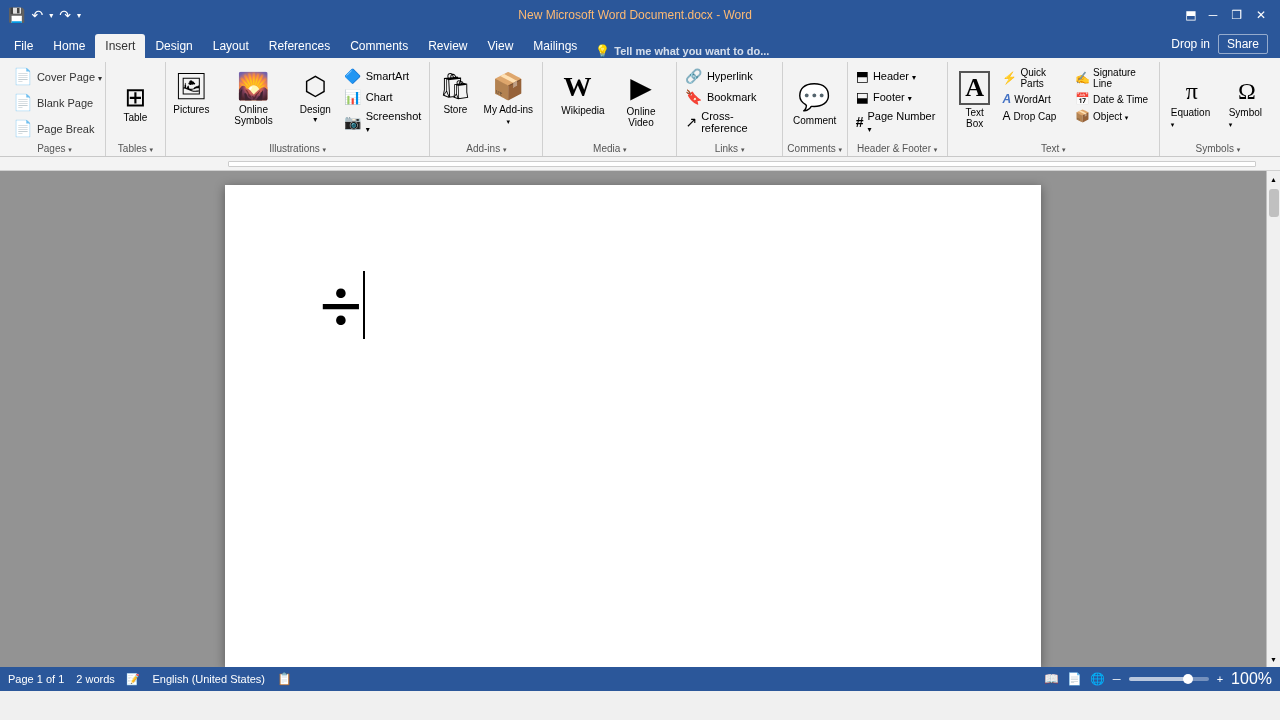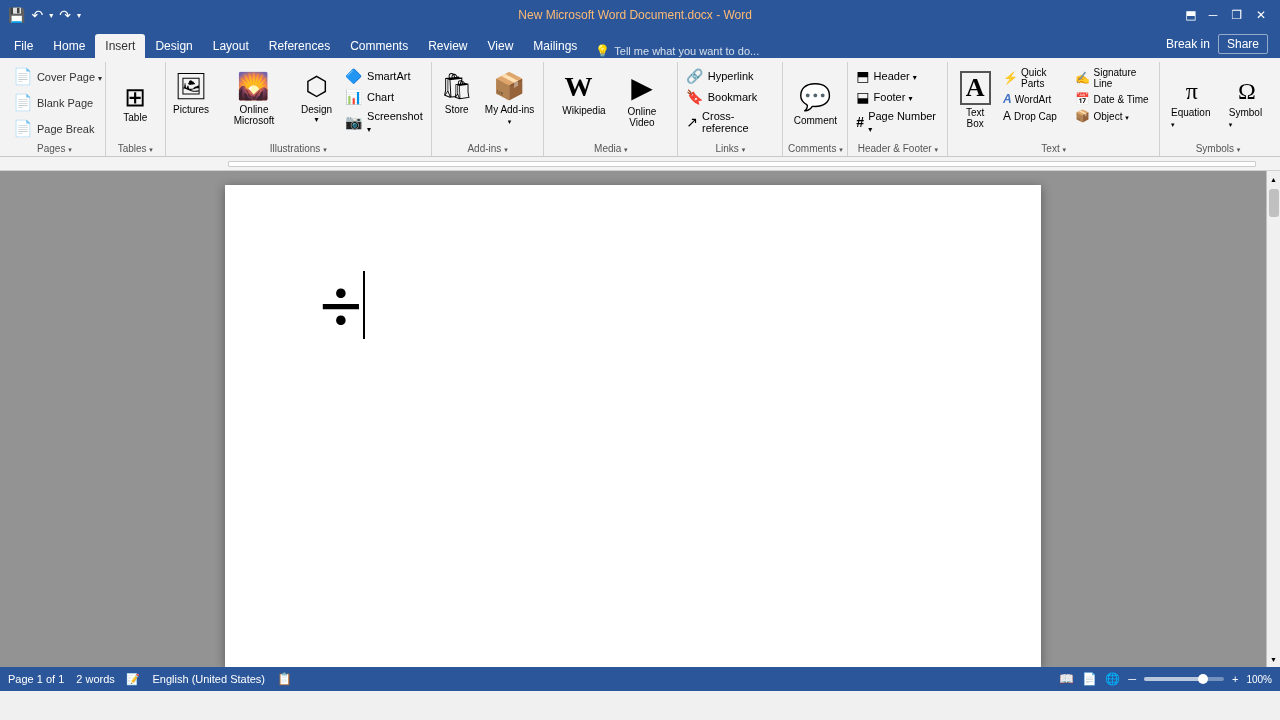--- a/index.html
+++ b/index.html
@@ -62,24 +62,24 @@
   <div class="ribbon-tab active" style="padding:5px 10px; font-size:12px; background:#f3f3f3; color:#333; cursor:pointer; border-radius:3px 3px 0 0;">Insert</div>
   <div class="ribbon-tab" style="padding:5px 10px; font-size:12px; color:white; cursor:pointer;">Design</div>
   <div class="ribbon-tab" style="padding:5px 10px; font-size:12px; color:white; cursor:pointer;">Layout</div>
   <div class="ribbon-tab" style="padding:5px 10px; font-size:12px; color:white; cursor:pointer;">References</div>
   <div class="ribbon-tab" style="padding:5px 10px; font-size:12px; color:white; cursor:pointer;">Comments</div>
   <div class="ribbon-tab" style="padding:5px 10px; font-size:12px; color:white; cursor:pointer;">Review</div>
   <div class="ribbon-tab" style="padding:5px 10px; font-size:12px; color:white; cursor:pointer;">View</div>
   <div class="ribbon-tab" style="padding:5px 10px; font-size:12px; color:white; cursor:pointer;">Mailings</div>
   <div style="flex:1; display:flex; align-items:center; padding:0 8px;">
     <span style="color:white; font-size:12px; margin-right:4px;">💡</span>
-    <span style="color:rgba(255,255,255,0.8); font-size:11px;">Tell me what you want to do...</span>
+    <span style="color:rgba(255,255,255,0.8); font-size:11px;font-weight:bold;">Tell me what you want to do...</span>
   </div>
   <div style="display:flex; align-items:center; gap:8px; padding:4px 8px;">
-    <span style="color:white; font-size:12px; cursor:pointer;">Break in</span>
+    <span style="color:white; font-size:12px; cursor:pointer;">Drop in</span>
     <span style="color:white; font-size:12px; cursor:pointer; border:1px solid rgba(255,255,255,0.5); padding:2px 8px; border-radius:2px;">Share</span>
   </div>
 </div>
 
 <div style="background:#f3f3f3; border-bottom:1px solid #c8c8c8; padding:4px 4px 0;">
   <div style="display:flex; align-items:stretch; gap:0;">
 
     <div style="display:flex; flex-direction:column; padding:0 4px; border-right:1px solid #d0d0d0; min-width:80px;">
       <div style="display:flex; flex-direction:column; gap:1px; flex:1; justify-content:flex-start; padding-top:2px;">
         <div class="ribbon-btn-small" style="display:flex; align-items:center; gap:4px; padding:2px 4px; cursor:pointer; font-size:11px; border-radius:2px;">
@@ -109,21 +109,21 @@
     </div>
 
     <div style="display:flex; flex-direction:column; padding:0 4px; border-right:1px solid #d0d0d0;">
       <div style="flex:1; display:flex; gap:4px; align-items:flex-start; padding-top:4px;">
         <div style="display:flex; flex-direction:column; align-items:center; padding:4px 4px; cursor:pointer; border-radius:3px; border:1px solid transparent; min-width:42px;">
           <span style="font-size:26px;">🖼</span>
           <span style="font-size:10px; margin-top:2px; text-align:center;">Pictures</span>
         </div>
         <div style="display:flex; flex-direction:column; align-items:center; padding:4px 4px; cursor:pointer; border-radius:3px; border:1px solid transparent; min-width:42px;">
           <span style="font-size:26px;">🌄</span>
-          <span style="font-size:10px; margin-top:2px; text-align:center;">Online Microsoft</span>
+          <span style="font-size:10px; margin-top:2px; text-align:center;">Online Symbols</span>
         </div>
         <div style="display:flex; flex-direction:column; align-items:center; padding:4px 4px; cursor:pointer; border-radius:3px; border:1px solid transparent; min-width:42px;">
           <span style="font-size:26px;">⬡</span>
           <span style="font-size:10px; margin-top:2px; text-align:center;">Design</span>
           <span style="font-size:8px;">▾</span>
         </div>
         <div style="display:flex; flex-direction:column; gap:1px;">
           <div style="display:flex; align-items:center; gap:4px; padding:2px 4px; cursor:pointer; border-radius:2px; font-size:11px;">
             <span style="font-size:14px;">🔷</span>
             <span>SmartArt</span>
@@ -312,19 +312,19 @@
   <div style="display:flex; gap:8px; align-items:center;">
     <span style="font-size:12px; cursor:pointer;">📖</span>
     <span style="font-size:12px; cursor:pointer;">📄</span>
     <span style="font-size:12px; cursor:pointer;">🌐</span>
     <span style="font-size:11px; cursor:pointer; color:white;">─</span>
     <div style="width:80px; height:4px; background:rgba(255,255,255,0.35); border-radius:2px; position:relative; cursor:pointer;">
       <div style="width:70%; height:100%; background:rgba(255,255,255,0.5); border-radius:2px;"></div>
       <div style="width:10px; height:10px; background:white; border-radius:50%; position:absolute; top:-3px; left:68%; cursor:pointer;"></div>
     </div>
     <span style="font-size:11px; cursor:pointer; color:white;">+</span>
-    <span style="font-size:10px; cursor:pointer;">100%</span>
+    <span style="font-size:16px; cursor:pointer;">100%</span>
   </div>
 </div>
 
 <style>
   @keyframes blink { 0%,100%{opacity:1} 50%{opacity:0} }
 </style>
 
 </body></html>

